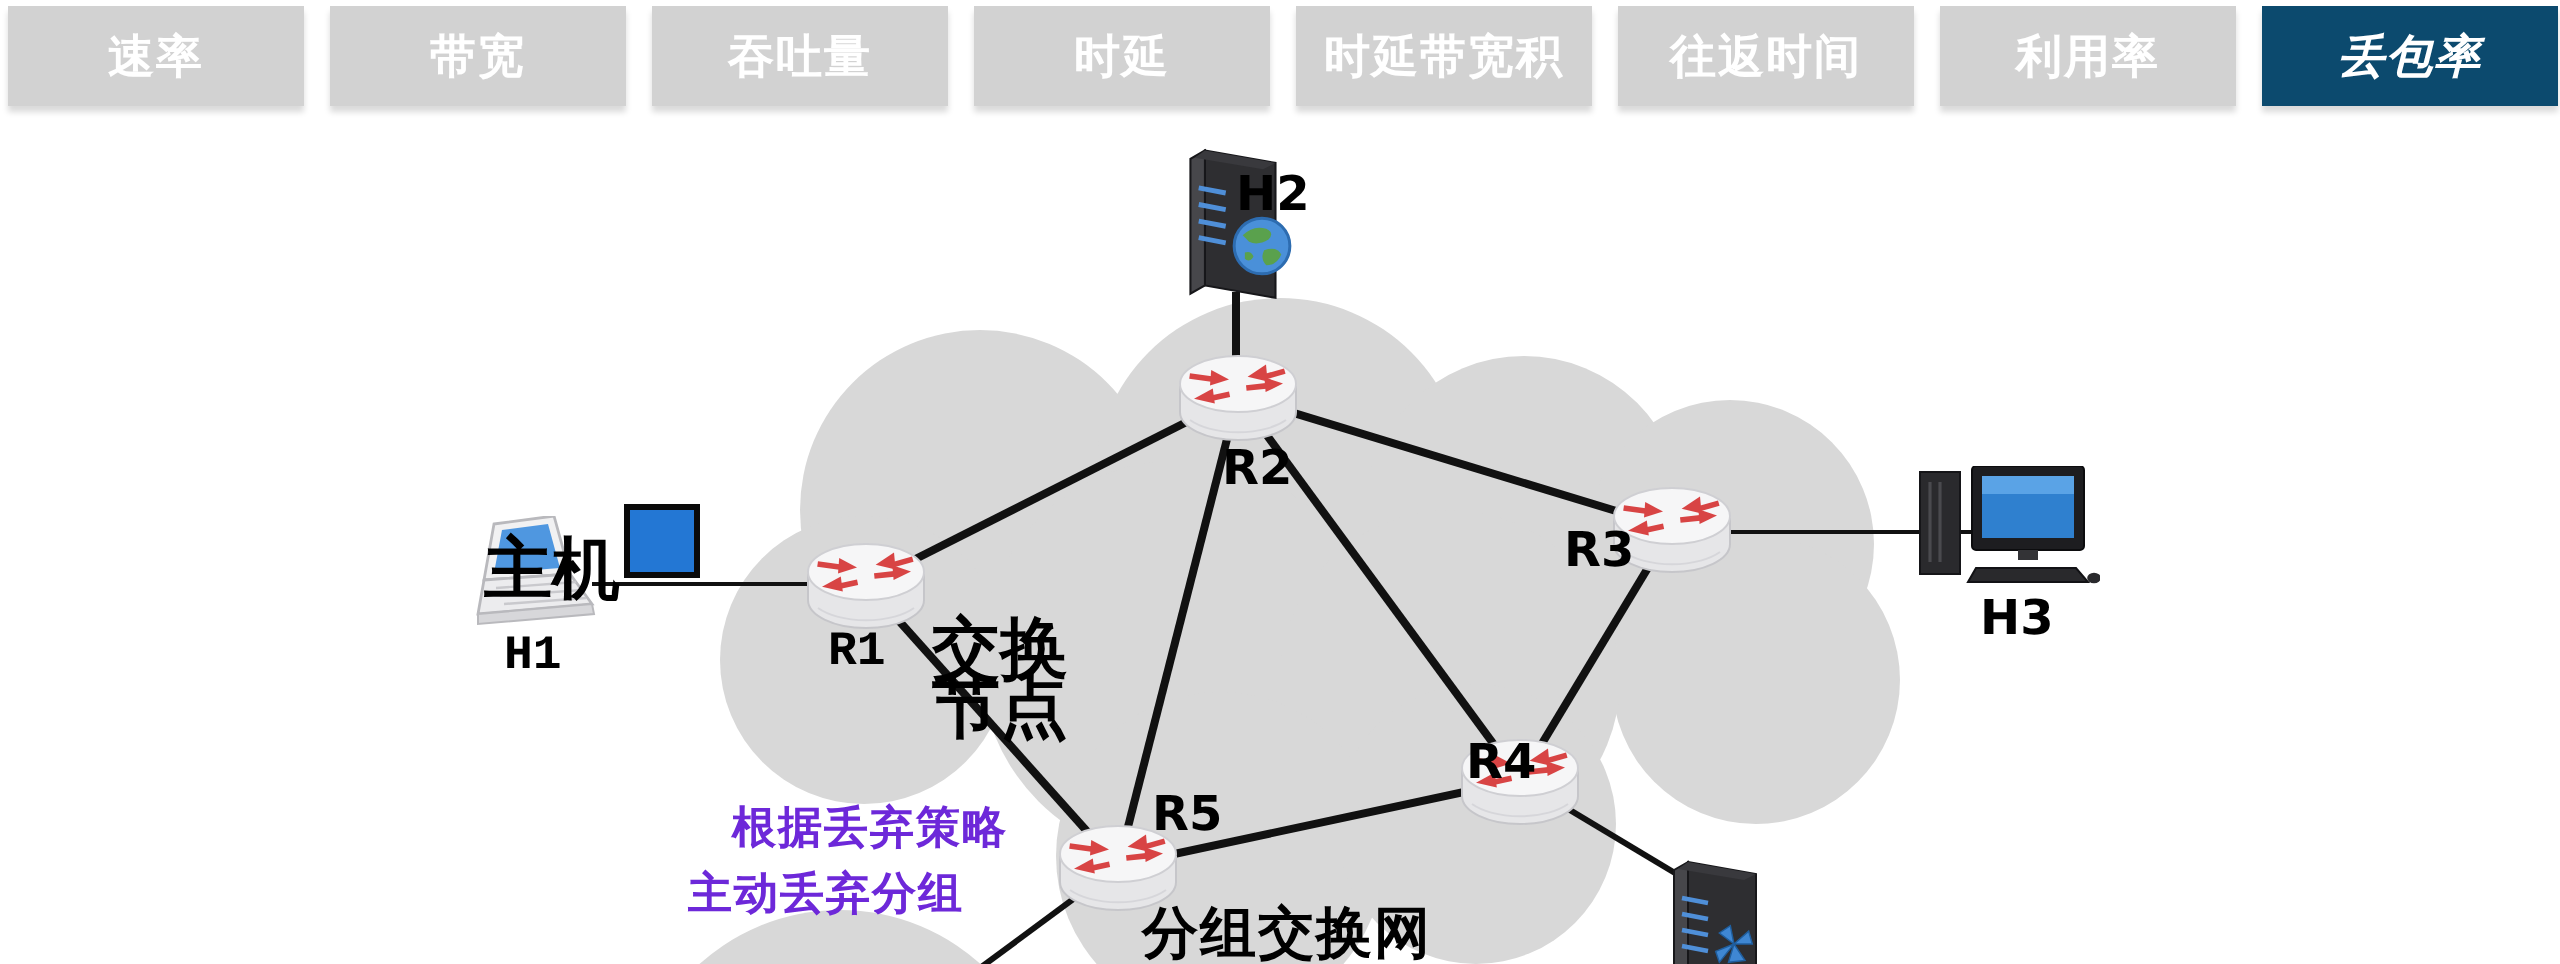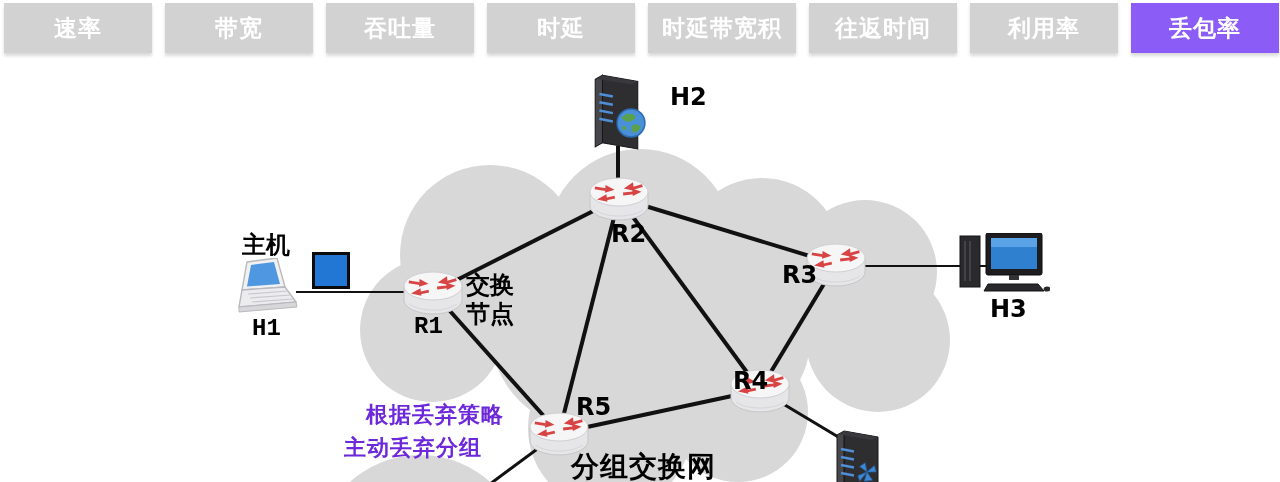--- a/index.html
+++ b/index.html
@@ -13,27 +13,27 @@
     display:flex;gap:13px;padding-left:4px;box-sizing:border-box;
   }
   .tab{
     width:148px;height:50px;flex:0 0 148px;
     background:#d2d2d2;color:#ffffff;
     display:flex;align-items:center;justify-content:center;
     font-size:23px;font-weight:700;letter-spacing:1px;
     box-shadow:0 3px 3px rgba(0,0,0,0.15);
     cursor:pointer;user-select:none;
   }
-  .tab.active{background:#8b5cf6;}
+  .tab.active{background:#0c4a6e;font-style:italic;}
   
   .layer{position:absolute;left:0;top:0;width:1280px;height:482px;}
   .lbl{
     position:absolute;color:#000;font-weight:700;white-space:pre;line-height:1.1;
   }
-  .lbl.big{font-size:24px;}
+  .lbl.big{font-size:34px;margin-top:35px;}
   .lbl.node{font-size:24px;}
   .lbl.net{font-size:28px;letter-spacing:1px;}
   .lbl.note{font-size:22px;color:#6d28d9;line-height:33px;letter-spacing:1px;}
   .packet{
     position:absolute;background:#2377d4;border:3px solid #0a0a0a;box-sizing:border-box;
   }
 </style>
 </head>
 <body>
 
@@ -161,21 +161,21 @@
     <use href="#sym-router" x="587" y="172" width="64" height="54"></use>
     <use href="#sym-router" x="804" y="238" width="64" height="54"></use>
     <use href="#sym-router" x="728" y="364" width="64" height="54"></use>
     <use href="#sym-router" x="527" y="407" width="64" height="54"></use>
   </svg>
 
   <div class="packet" style="left:312px;top:252px;width:38px;height:37px;"></div>
 
   <div class="lbl big" style="left:242px;top:232px;">主机</div>
   <div class="lbl node" style="left:252px;top:316px;font-family:Liberation Mono, monospace;">H1</div>
-  <div class="lbl node" style="left:670px;top:84px;text-align:center;">H2</div>
+  <div class="lbl node" style="left:618px;top:84px;text-align:center;">H2</div>
   <div class="lbl node" style="left:990px;top:296px;">H3</div>
   <div class="lbl node" style="left:414px;top:314px;font-family:Liberation Mono, monospace;">R1</div>
   <div class="lbl node" style="left:611px;top:221px;">R2</div>
   <div class="lbl node" style="left:782px;top:262px;">R3</div>
   <div class="lbl node" style="left:733px;top:368px;">R4</div>
   <div class="lbl node" style="left:576px;top:394px;">R5</div>
   <div class="lbl big" style="left:466px;top:272px;">交换</div>
   <div class="lbl big" style="left:466px;top:301px;">节点</div>
   <div class="lbl net" style="left:571px;top:452px;">分组交换网</div>
   <div class="lbl note" style="left:366px;top:398px;">根据丢弃策略</div>

